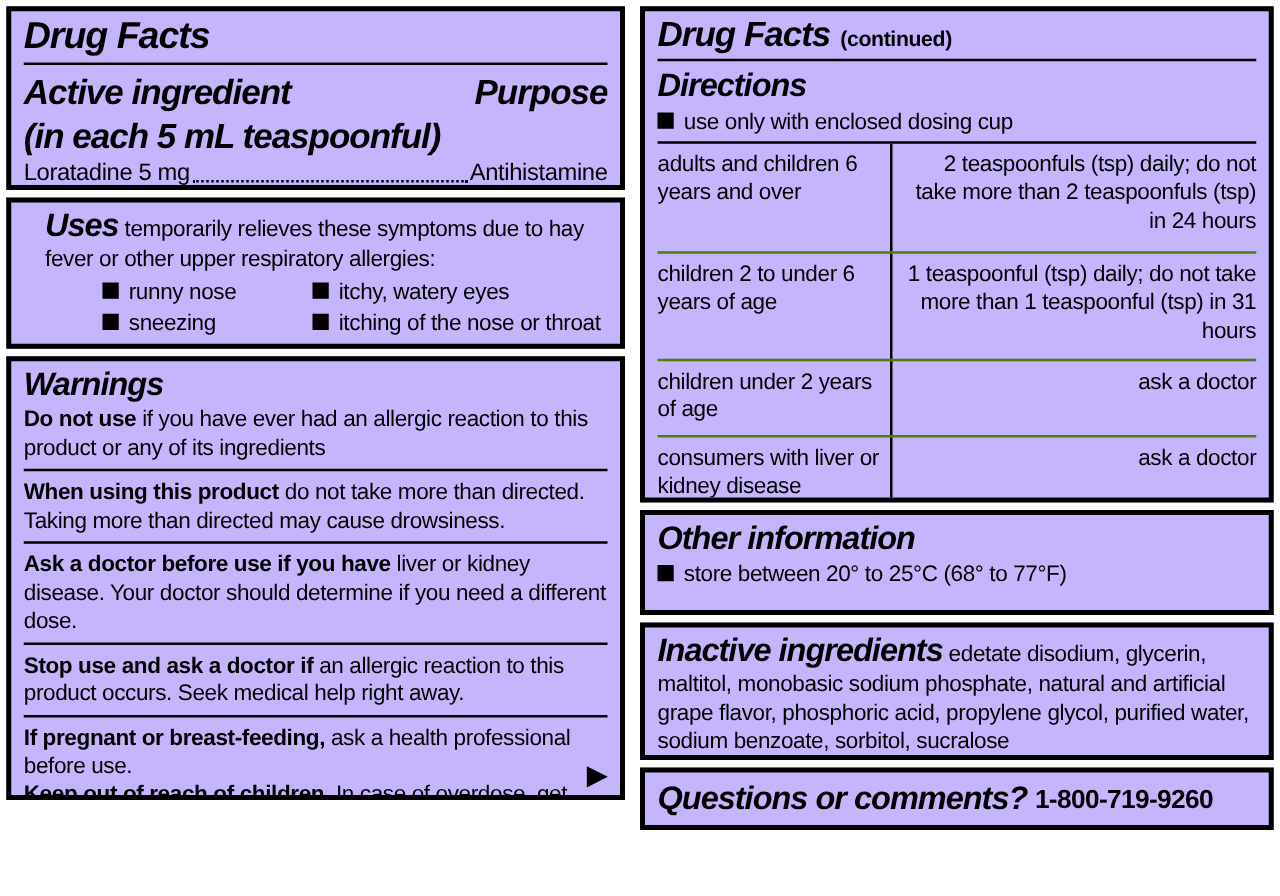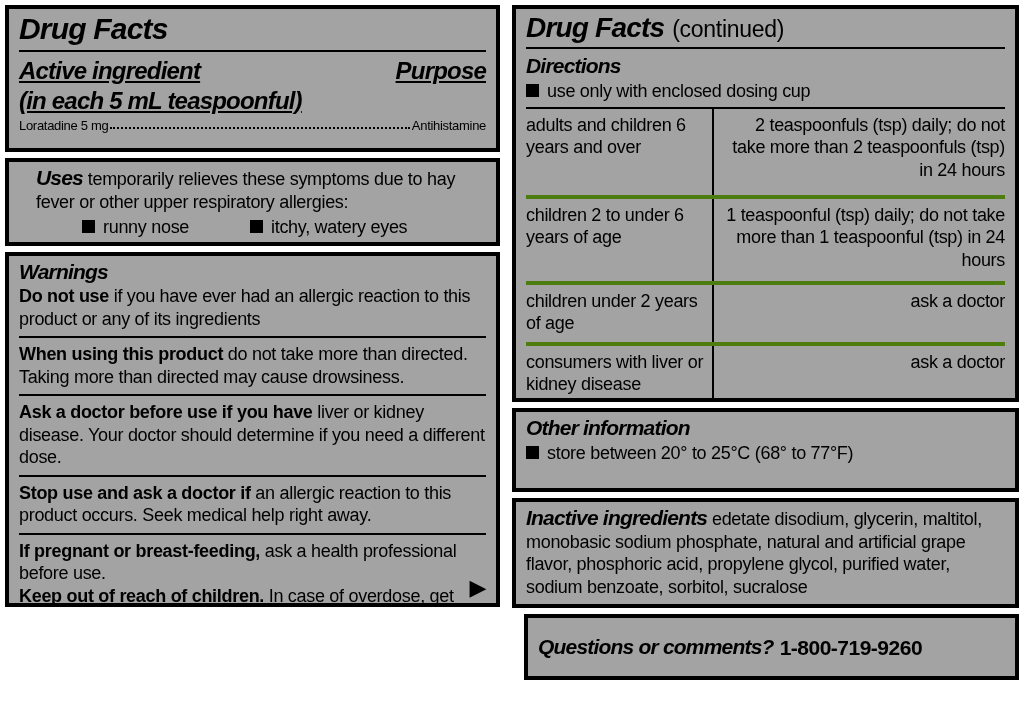--- a/index.html
+++ b/index.html
@@ -8,60 +8,60 @@
     width: 1024px; height: 717px;
     font-family: "Liberation Sans", "DejaVu Sans", sans-serif;
     color: #000; letter-spacing: -0.3px;
     overflow: hidden;
   }
   .label { display: flex; gap: 12px; padding: 5px; }
   .col { display: flex; flex-direction: column; gap: 6px; }
   .col-left  { width: 495px; }
   .col-right { width: 507px; }
   .box {
-    border: 4px solid #000; background: #a3a3a3;
+    border: 4px solid #000; background: #c4b5fd;
     padding: 3px 10px 4px 10px; overflow: hidden;
   }
   .box-a { height: 147px; }
-  .box-b { height: 88px; padding-left: 27px; }
+  .box-b { height: 121px; padding-left: 27px; }
   .box-c { height: 355px; position: relative; }
   .box-d { height: 397px; }
   .box-e { height: 84px; }
   .box-f { height: 110px; }
-  .box-g { height: 66px; display: flex; align-items: center; margin-left: 12px; }
+  .box-g { height: 50px; display: flex; align-items: center; }
 
   .h-title { font-style: italic; font-weight: bold; font-size: 30px; line-height: 1.15; letter-spacing: -0.8px; }
-  .h-sect  { font-style: italic; font-weight: bold; font-size: 21px; line-height: 1.2;  letter-spacing: -0.8px; }
-  .h-sub   { font-style: italic; font-weight: bold; font-size: 24px; line-height: 1.25; letter-spacing: -0.8px; text-decoration: underline; }
+  .h-sect  { font-style: italic; font-weight: bold; font-size: 26px; line-height: 1.2;  letter-spacing: -0.8px; }
+  .h-sub   { font-style: italic; font-weight: bold; font-size: 28px; line-height: 1.25; letter-spacing: -0.8px; }
   .txt     { font-size: 18px; line-height: 1.25; }
   .b       { font-weight: bold; }
 
   .rule { height: 2px; background: #000; margin: 3px 0 4px 0; }
 
   .ai-row { display: flex; justify-content: space-between; align-items: baseline; }
 
-  .leader-row { display: flex; align-items: flex-end; font-size: 13px; margin-top: 2px; }
+  .leader-row { display: flex; align-items: flex-end; font-size: 19px; margin-top: 2px; }
   .leader-fill { flex: 1; border-bottom: 2px dotted #000; margin: 0 2px 4px 2px; align-self: flex-end; }
 
   .sq { display: inline-block; width: 13px; height: 13px; background: #000; flex: 0 0 13px; margin-top: 4px; }
   .bullet-line { display: flex; gap: 8px; align-items: flex-start; margin-top: 2px; }
 
   .uses-grid { display: grid; grid-template-columns: 168px 1fr; row-gap: 3px; margin: 3px 0 0 26px; }
   .uses-item { display: flex; gap: 8px; align-items: flex-start; margin-left: 20px; }
 
   .w-sec { padding: 5px 0 6px 0; }
   .w-sec + .w-sec { border-top: 2px solid #000; }
   .w-head { margin-bottom: 0; }
 
   .title-row { display: flex; align-items: baseline; gap: 8px; }
-  .cont { font-size: 23px; font-weight: normal; font-style: normal; }
+  .cont { font-size: 17px; font-weight: bold; font-style: normal; }
 
   .dir-table { border-top: 2px solid #000; margin-top: 4px; }
   .dir-row { display: flex; }
-  .dir-row + .dir-row { border-top: 4px solid #4d7c0f; }
+  .dir-row + .dir-row { border-top: 2px solid #4d7c0f; }
   .dir-row:nth-child(1), .dir-row:nth-child(2) { min-height: 86px; }
   .dir-row:nth-child(3), .dir-row:nth-child(4) { min-height: 61px; }
   .dir-who  { width: 188px; border-right: 2px solid #000; padding: 5px 8px 5px 0; }
   .dir-dose { flex: 1; padding: 5px 0 5px 10px; text-align: right; }
 
   .arrow { position: absolute; right: 10px; bottom: 4px; font-size: 22px; line-height: 1; font-family: "DejaVu Sans", sans-serif; }
 
   .phone { font-weight: bold; font-size: 21px; letter-spacing: -0.5px; margin-left: 6px; margin-top: 3px; }
 </style>
 </head>
@@ -149,21 +149,21 @@
         <span class="sq"></span>
         <span>use only with enclosed dosing cup</span>
       </div>
       <div class="dir-table txt">
         <div class="dir-row">
           <div class="dir-who">adults and children 6 years and over</div>
           <div class="dir-dose">2 teaspoonfuls (tsp) daily; do not take more than 2 teaspoonfuls (tsp) in 24 hours</div>
         </div>
         <div class="dir-row">
           <div class="dir-who">children 2 to under 6 years of age</div>
-          <div class="dir-dose">1 teaspoonful (tsp) daily; do not take more than 1 teaspoonful (tsp) in 24 hours</div>
+          <div class="dir-dose">1 teaspoonful (tsp) daily; do not take more than 1 teaspoonful (tsp) in 31 hours</div>
         </div>
         <div class="dir-row">
           <div class="dir-who">children under 2 years of age</div>
           <div class="dir-dose">ask a doctor</div>
         </div>
         <div class="dir-row">
           <div class="dir-who">consumers with liver or kidney disease</div>
           <div class="dir-dose">ask a doctor</div>
         </div>
       </div>

